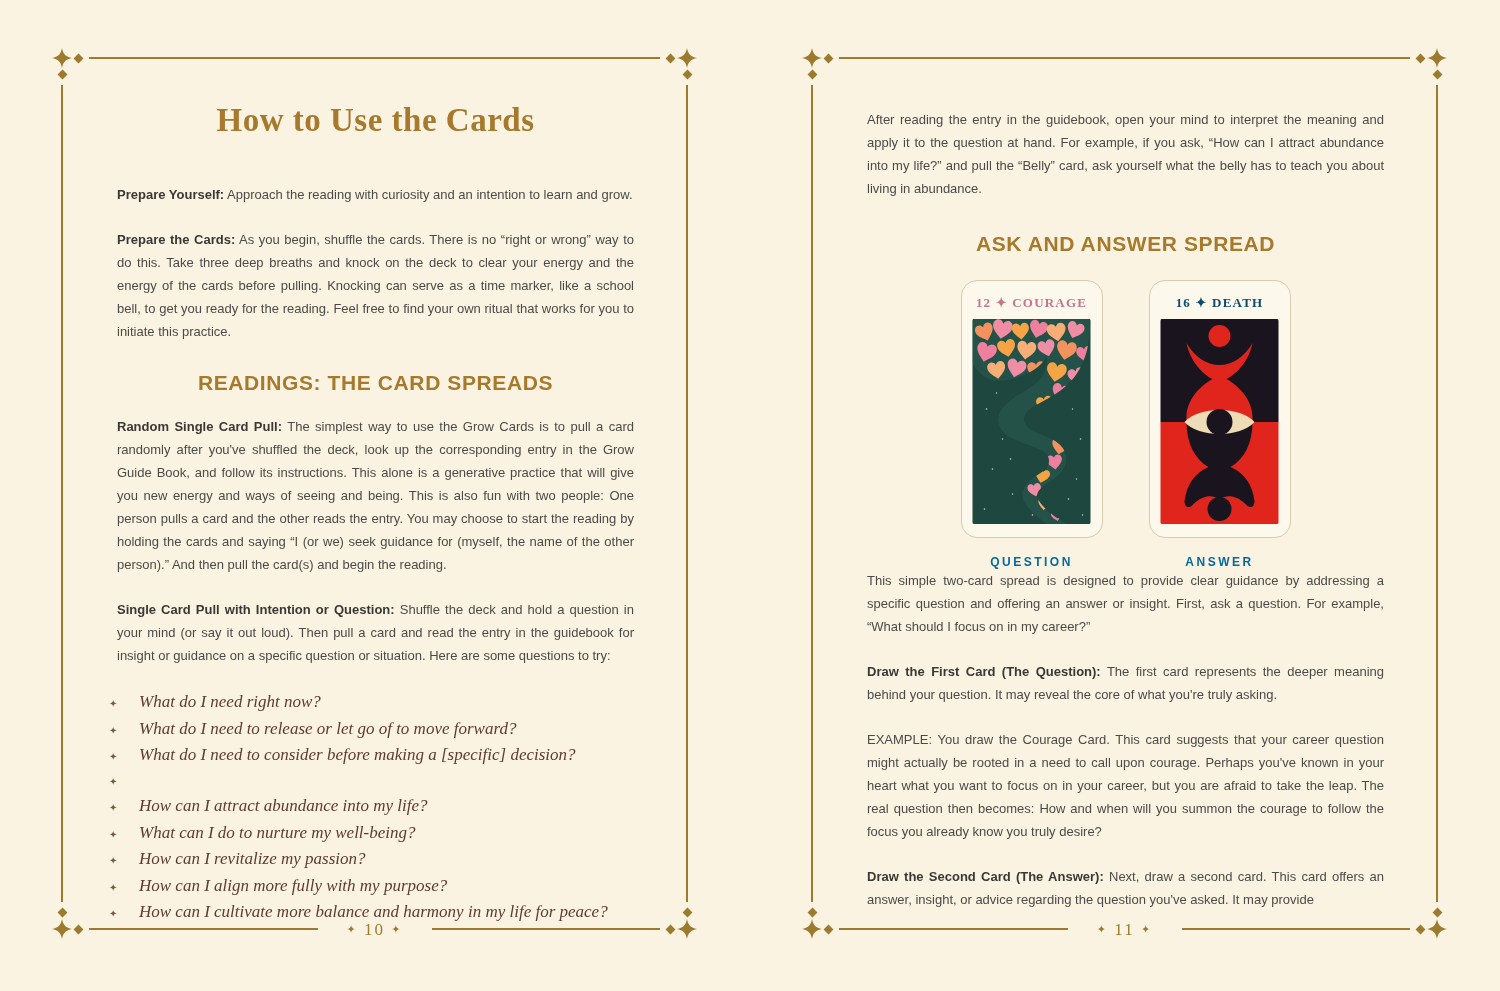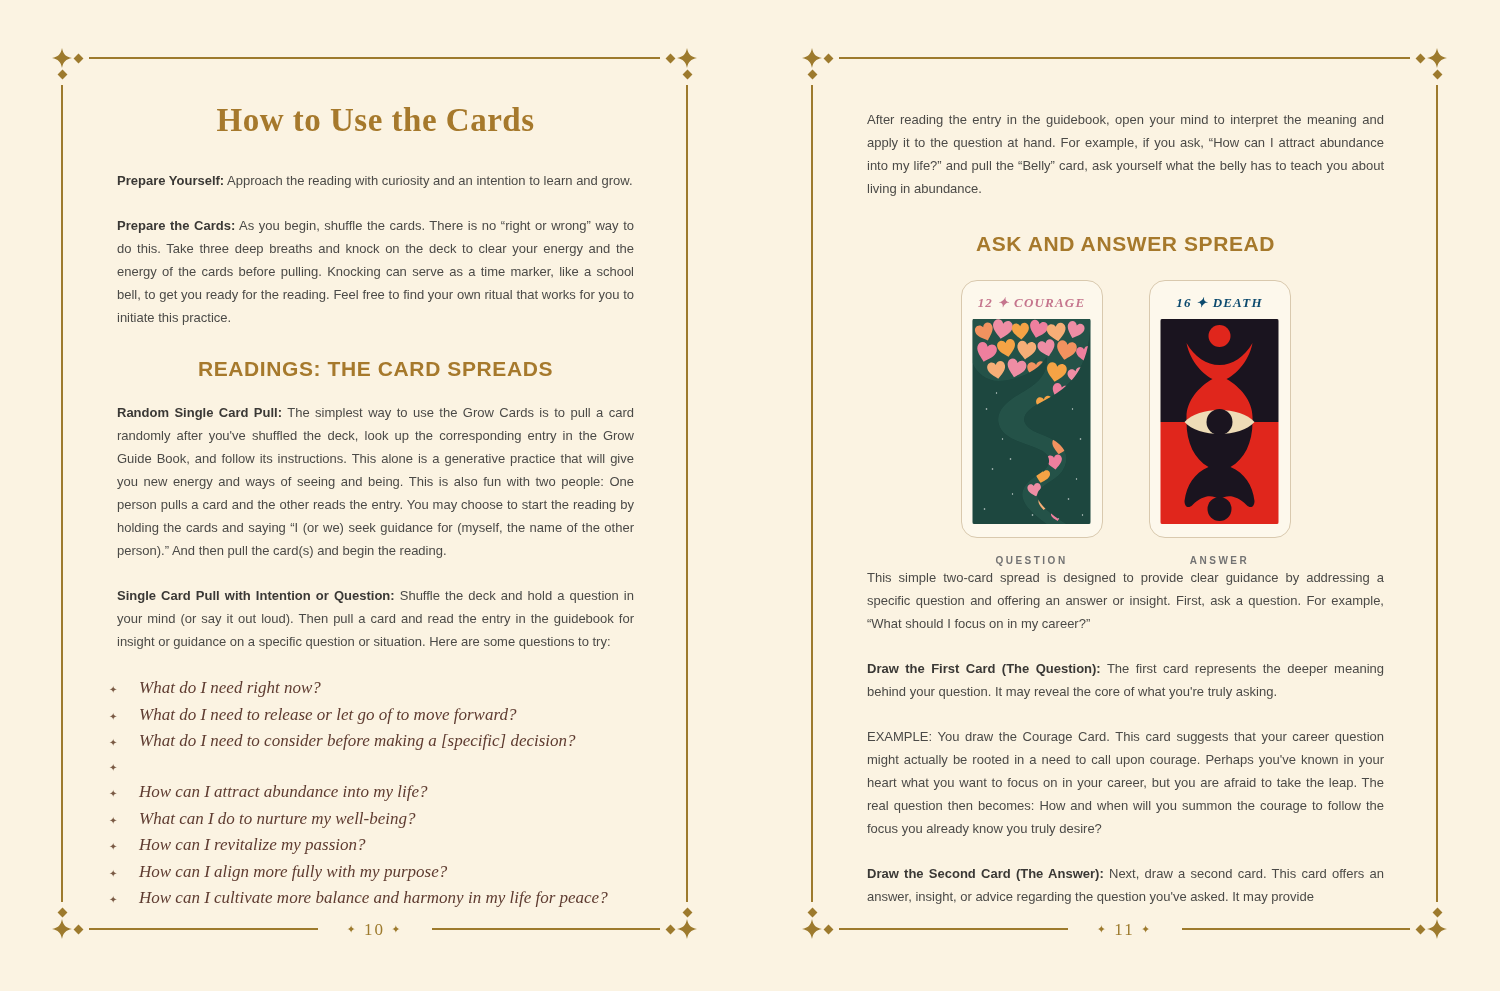--- a/index.html
+++ b/index.html
@@ -22,43 +22,43 @@
   .c-tl .mini.h{left:13px;top:-3.5px;} .c-tl .mini.v{top:13px;left:-3.5px;}
   .c-tr .mini.h{left:-20px;top:-3.5px;} .c-tr .mini.v{top:13px;left:-3.5px;}
   .c-bl .mini.h{left:13px;top:-3.5px;} .c-bl .mini.v{top:-20px;left:-3.5px;}
   .c-br .mini.h{left:-20px;top:-3.5px;} .c-br .mini.v{top:-20px;left:-3.5px;}
   .page-num{position:absolute;bottom:-11px;left:0;right:0;text-align:center;
             font-family:"Liberation Serif",serif;font-size:17px;color:#9d7a2d;letter-spacing:2px;}
   .page-num .d{font-size:11px;vertical-align:2px;}
   
   .content{position:absolute;left:43px;right:41px;top:0;}
   h1.page-title{font-family:"Liberation Serif",serif;font-weight:700;font-size:33px;
-                color:#a6792c;text-align:center;margin:44px 0 30px;letter-spacing:.5px;}
+                color:#a6792c;text-align:center;margin:44px 0 44px;letter-spacing:.5px;}
   .sec-head{font-size:21px;font-weight:700;color:#a6792c;text-align:center;
             letter-spacing:.6px;margin:28px 0 20px;}
   p.body{font-size:13px;line-height:23px;text-align:justify;margin:0 12px 22px;}
   p.body .lead{font-weight:700;color:#3a3835;}
   ul.q-list{list-style:none;margin:26px 0 0;padding:0;}
   ul.q-list li{display:flex;align-items:baseline;margin-bottom:7px;
                font-family:"Liberation Serif",serif;font-style:italic;font-size:17px;
                line-height:17.5px;color:#5e3b30;}
   ul.q-list .blt{flex:0 0 30px;text-align:left;font-style:normal;font-size:10px;
                  color:#7a5a44;padding-left:4px;}
   
   .cards-row{display:flex;justify-content:center;gap:46px;margin-top:24px;}
   .tarot-card{width:142px;background:#fdf8ec;border:1.5px solid #d9c9ae;border-radius:16px;
-              padding:9px 10px 13px;box-sizing:border-box;font-style:italic;}
+              padding:9px 10px 13px;box-sizing:border-box;}
   .tarot-card .t{font-family:"Liberation Serif",serif;font-size:13px;font-weight:700;
                  letter-spacing:1.2px;text-align:center;margin:5px 0 8px;white-space:nowrap;}
   .t.courage{color:#c5758d;}
   .t.death{color:#0c4a6e;}
   .tarot-card svg{display:block;width:119px;height:205px;border-radius:2px;}
   .labels-row{display:flex;justify-content:center;gap:46px;margin-top:17px;}
-  .labels-row .lab{width:142px;text-align:center;font-size:10px;font-weight:700;
-                   letter-spacing:2.5px;color:#737373;}
+  .labels-row .lab{width:142px;text-align:center;font-size:12px;font-weight:700;
+                   letter-spacing:2.5px;color:#0369a1;}
   .mt36{margin-top:36px;}
 </style>
 </head>
 <body>
 
 <div id="canvas">
 
   <div class="page left">
     <span class="frame-line fl-top"></span>
     <span class="frame-line fl-left"></span>

